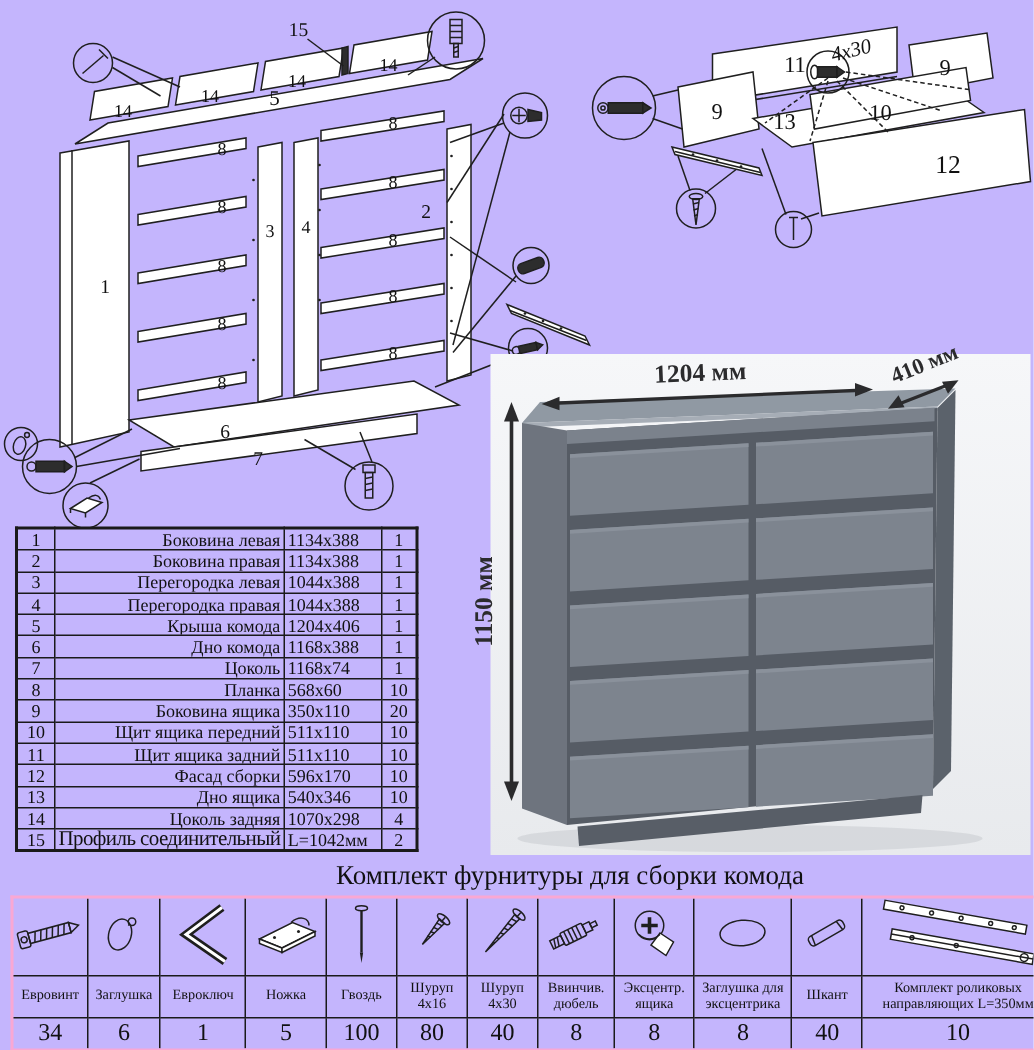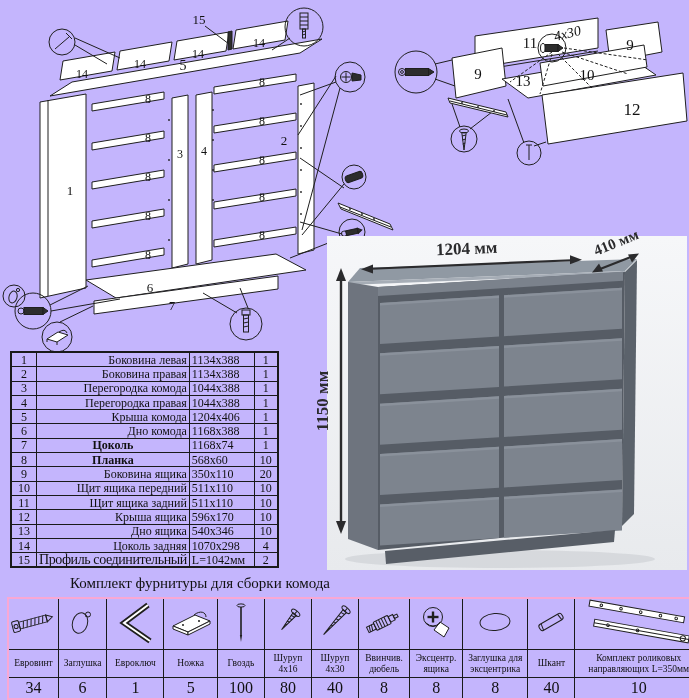--- a/index.html
+++ b/index.html
@@ -9,26 +9,26 @@
   .dg{position:absolute;}
   
   .parts-table{position:absolute;left:10px;top:351px;border-collapse:collapse;table-layout:fixed;}
   .parts-table td{border:1px solid #1a1a1a;height:13.3px;padding:0 2px;
                   font-size:12px;line-height:12px;white-space:nowrap;overflow:hidden;}
   .parts-table{border:2px solid #1a1a1a;}
   .pt-num{width:20px;text-align:center;}
   .pt-name{width:126px;text-align:right;}
   .pt-size{width:60px;}
   .pt-qty{width:18px;text-align:center;}
-  tr.center .pt-name{text-align:center;font-weight:bold;}
+  tr.center .pt-name{text-align:right;}
   tr.indent .pt-name{padding-left:14px;}
   tr.condensed .pt-name{font-size:14px;letter-spacing:-0.4px;}
   
-  .hw-title{position:absolute;left:70px;top:571px;width:620px;
-            font-size:15px;line-height:24px;}
+  .hw-title{position:absolute;left:70px;top:571px;width:620px;text-align:center;
+            font-size:18px;line-height:24px;}
   .hw-table{position:absolute;left:7px;top:597px;border-collapse:collapse;table-layout:fixed;
             border:2px solid #f9a8d4;}
   .hw-table td{border:1px solid #1a1a1a;padding:0;vertical-align:middle;text-align:center;}
   .hw-icon-cell{height:47px;}
   .hw-name-cell{height:27px;font-size:9.5px;line-height:10.5px;padding:0 1px;}
   .hw-qty-cell{height:20px;font-size:16px;}
   .lineart{stroke:#1f1f1f;fill:none;stroke-width:1;}
   .board{stroke:#1f1f1f;fill:#fff;stroke-width:1;}
   .darkpart{stroke:#1f1f1f;fill:#2d2d2d;stroke-width:1;}
 </style>
@@ -356,21 +356,21 @@
           <td class="pt-qty">1</td>
         </tr>
     <tr>
           <td class="pt-num">2</td>
           <td class="pt-name">Боковина правая</td>
           <td class="pt-size">1134x388</td>
           <td class="pt-qty">1</td>
         </tr>
     <tr>
           <td class="pt-num">3</td>
-          <td class="pt-name">Перегородка комода</td>
+          <td class="pt-name">Перегородка левая</td>
           <td class="pt-size">1044x388</td>
           <td class="pt-qty">1</td>
         </tr>
     <tr>
           <td class="pt-num">4</td>
           <td class="pt-name">Перегородка правая</td>
           <td class="pt-size">1044x388</td>
           <td class="pt-qty">1</td>
         </tr>
     <tr>
@@ -410,21 +410,21 @@
           <td class="pt-qty">10</td>
         </tr>
     <tr>
           <td class="pt-num">11</td>
           <td class="pt-name">Щит ящика задний</td>
           <td class="pt-size">511x110</td>
           <td class="pt-qty">10</td>
         </tr>
     <tr class="indent">
           <td class="pt-num">12</td>
-          <td class="pt-name">Крыша ящика</td>
+          <td class="pt-name">Фасад сборки</td>
           <td class="pt-size">596x170</td>
           <td class="pt-qty">10</td>
         </tr>
     <tr class="indent">
           <td class="pt-num">13</td>
           <td class="pt-name">Дно ящика</td>
           <td class="pt-size">540x346</td>
           <td class="pt-qty">10</td>
         </tr>
     <tr class="indent">

